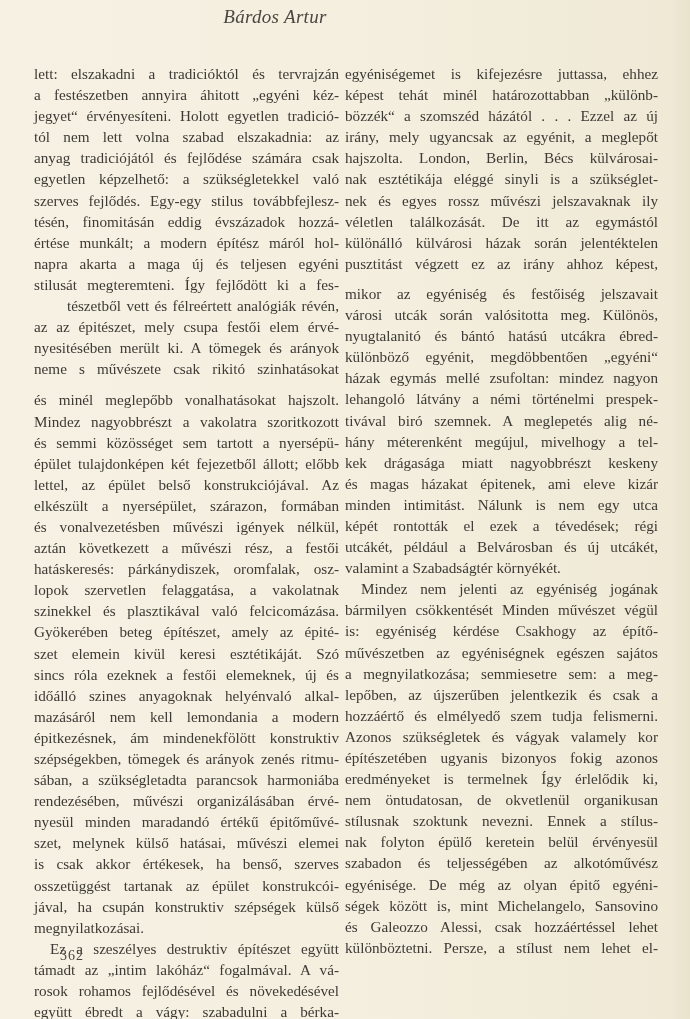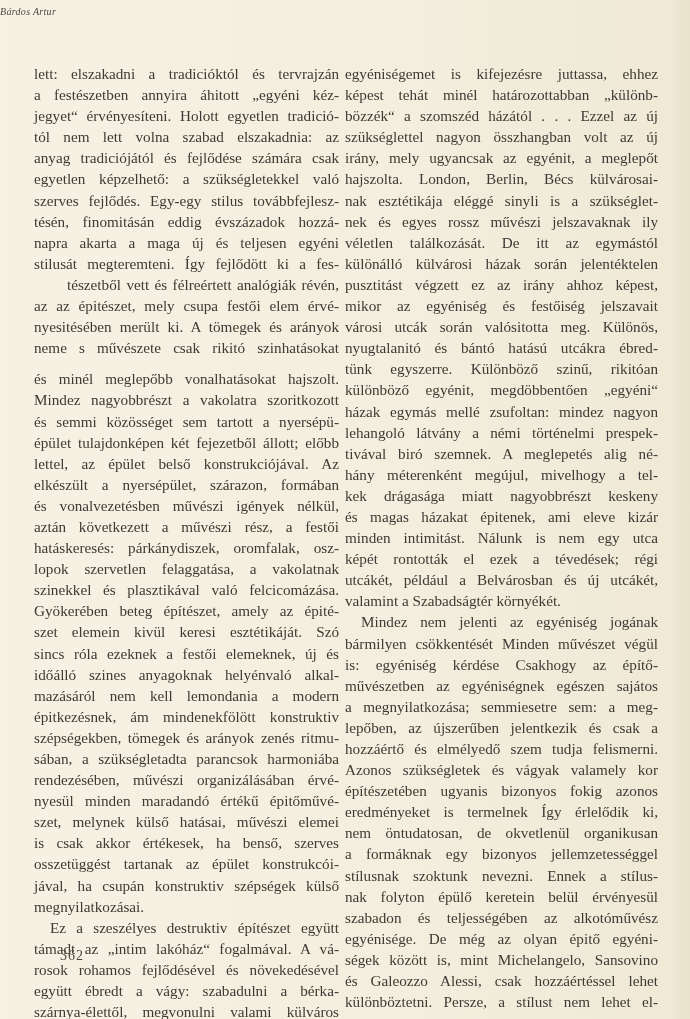--- a/index.html
+++ b/index.html
@@ -6,21 +6,21 @@
   body {
     width: 690px; height: 1019px; overflow: hidden;
     background: #f4efdf;
     background-image: linear-gradient(90deg, #f6f1e3 0%, #f3eedd 60%, #efe9d6 97%, #e9e2cc 100%);
     font-family: "Liberation Serif", "DejaVu Serif", serif;
     color: #3d3a35;
     position: relative;
   }
   .header {
     position: absolute; top: 6px; left: 0; width: 550px;
-    text-align: left; font-style: italic; font-size: 10px;
+    text-align: center; font-style: italic; font-size: 19px;
     color: #4a4640; letter-spacing: 0.3px;
   }
   .col {
     position: absolute; top: 63px;
     font-size: 15.2px; line-height: 21.1px;
   }
   .col-left { left: 34px; width: 305px; }
   .col-right { left: 345px; width: 313px; }
   .line {
     display: block; white-space: nowrap;
@@ -42,20 +42,21 @@
 
   <div class="col col-left" id="col-left">
       <span class="line" style="display: block;">lett: elszakadni a tradicióktól és tervrajzán</span>
       <span class="line" style="display: block;">a festészetben annyira áhitott „egyéni kéz-</span>
       <span class="line" style="display: block;">jegyet“ érvényesíteni. Holott egyetlen tradició-</span>
       <span class="line" style="display: block;">tól nem lett volna szabad elszakadnia: az</span>
       <span class="line" style="display: block;">anyag tradiciójától és fejlődése számára csak</span>
       <span class="line" style="display: block;">egyetlen képzelhető: a szükségletekkel való</span>
       <span class="line" style="display: block;">szerves fejlődés. Egy-egy stilus továbbfejlesz-</span>
       <span class="line" style="display: block;">tésén, finomitásán eddig évszázadok hozzá-</span>
+      <span class="line" style="display: block;">értése munkált; a modern építész máról hol-</span>
       <span class="line" style="display: block;">napra akarta a maga új és teljesen egyéni</span>
       <span class="line" style="display: block;">stilusát megteremteni. Így fejlődött ki a fes-</span>
       <span class="line" style="display: block; margin-left: 33px;">tészetből vett és félreértett analógiák révén,</span>
       <span class="line" style="display: block;">az az épitészet, mely csupa festői elem érvé-</span>
       <span class="line" style="display: block;">nyesitésében merült ki. A tömegek és arányok</span>
       <span class="line" style="display: block;">neme s művészete csak rikitó szinhatásokat</span>
       <span class="line" style="display: block; margin-top: 10px;">és minél meglepőbb vonalhatásokat hajszolt.</span>
       <span class="line" style="display: block;">Mindez nagyobbrészt a vakolatra szoritkozott</span>
       <span class="line" style="display: block;">és semmi közösséget sem tartott a nyersépü-</span>
       <span class="line" style="display: block;">épület tulajdonképen két fejezetből állott; előbb</span>
@@ -84,32 +85,30 @@
       <span class="line indent" style="display: block;">Ez a szeszélyes destruktiv építészet együtt</span>
       <span class="line" style="display: block;">támadt az „intim lakóház“ fogalmával. A vá-</span>
       <span class="line" style="display: block;">rosok rohamos fejlődésével és növekedésével</span>
       <span class="line" style="display: block;">együtt ébredt a vágy: szabadulni a bérka-</span>
       <span class="line" style="display: block;">szárnya-élettől, megvonulni valami külváros</span>
     </div>
   <div class="col col-right" id="col-right">
       <span class="line" style="display: block;">egyéniségemet is kifejezésre juttassa, ehhez</span>
       <span class="line" style="display: block;">képest tehát minél határozottabban „különb-</span>
       <span class="line" style="display: block;">bözzék“ a szomszéd házától . . . Ezzel az új</span>
-      <span class="line" style="display: block;">szükséglettel nagyon összhangban volt az új</span>
       <span class="line" style="display: block;">irány, mely ugyancsak az egyénit, a meglepőt</span>
       <span class="line" style="display: block;">hajszolta. London, Berlin, Bécs külvárosai-</span>
       <span class="line" style="display: block;">nak esztétikája eléggé sinyli is a szükséglet-</span>
       <span class="line" style="display: block;">nek és egyes rossz művészi jelszavaknak ily</span>
       <span class="line" style="display: block;">véletlen találkozását. De itt az egymástól</span>
       <span class="line" style="display: block;">különálló külvárosi házak során jelentéktelen</span>
       <span class="line" style="display: block;">pusztitást végzett ez az irány ahhoz képest,</span>
-      <span class="line" style="display: block;">mikor az egyéniség és festőiség jelszavait</span>
+      <span class="line" style="display: block; margin-top: 9px;">mikor az egyéniség és festőiség jelszavait</span>
       <span class="line" style="display: block;">városi utcák során valósitotta meg. Különös,</span>
       <span class="line" style="display: block;">nyugtalanitó és bántó hatású utcákra ébred-</span>
-      <span class="line" style="display: block;">tünk egyszerre. Különböző szinű, rikitóan</span>
       <span class="line" style="display: block;">különböző egyénit, megdöbbentően „egyéni“</span>
       <span class="line" style="display: block;">házak egymás mellé zsufoltan: mindez nagyon</span>
       <span class="line" style="display: block;">lehangoló látvány a némi történelmi prespek-</span>
       <span class="line" style="display: block;">tivával biró szemnek. A meglepetés alig né-</span>
       <span class="line" style="display: block;">hány méterenként megújul, mivelhogy a tel-</span>
       <span class="line" style="display: block;">kek drágasága miatt nagyobbrészt keskeny</span>
       <span class="line" style="display: block;">és magas házakat épitenek, ami eleve kizár</span>
       <span class="line" style="display: block;">minden intimitást. Nálunk is nem egy utca</span>
       <span class="line" style="display: block;">képét rontották el ezek a tévedések; régi</span>
       <span class="line" style="display: block;">utcákét, például a Belvárosban és új utcákét,</span>
@@ -118,21 +117,20 @@
       <span class="line" style="display: block;">bármilyen csökkentését Minden művészet végül</span>
       <span class="line" style="display: block;">is: egyéniség kérdése Csakhogy az építő-</span>
       <span class="line" style="display: block;">művészetben az egyéniségnek egészen sajátos</span>
       <span class="line" style="display: block;">a megnyilatkozása; semmiesetre sem: a meg-</span>
       <span class="line" style="display: block;">lepőben, az újszerűben jelentkezik és csak a</span>
       <span class="line" style="display: block;">hozzáértő és elmélyedő szem tudja felismerni.</span>
       <span class="line" style="display: block;">Azonos szükségletek és vágyak valamely kor</span>
       <span class="line" style="display: block;">építészetében ugyanis bizonyos fokig azonos</span>
       <span class="line" style="display: block;">eredményeket is termelnek Így érlelődik ki,</span>
       <span class="line" style="display: block;">nem öntudatosan, de okvetlenül organikusan</span>
-      <span class="line" style="display: block;">a formáknak egy bizonyos jellemzetességgel</span>
       <span class="line" style="display: block;">stílusnak szoktunk nevezni. Ennek a stílus-</span>
       <span class="line" style="display: block;">nak folyton épülő keretein belül érvényesül</span>
       <span class="line" style="display: block;">szabadon és teljességében az alkotóművész</span>
       <span class="line" style="display: block;">egyénisége. De még az olyan épitő egyéni-</span>
       <span class="line" style="display: block;">ségek között is, mint Michelangelo, Sansovino</span>
       <span class="line" style="display: block;">és Galeozzo Alessi, csak hozzáértéssel lehet</span>
       <span class="line" style="display: block;">különböztetni. Persze, a stílust nem lehet el-</span>
     </div>
 
   <div class="page-number">362</div>

